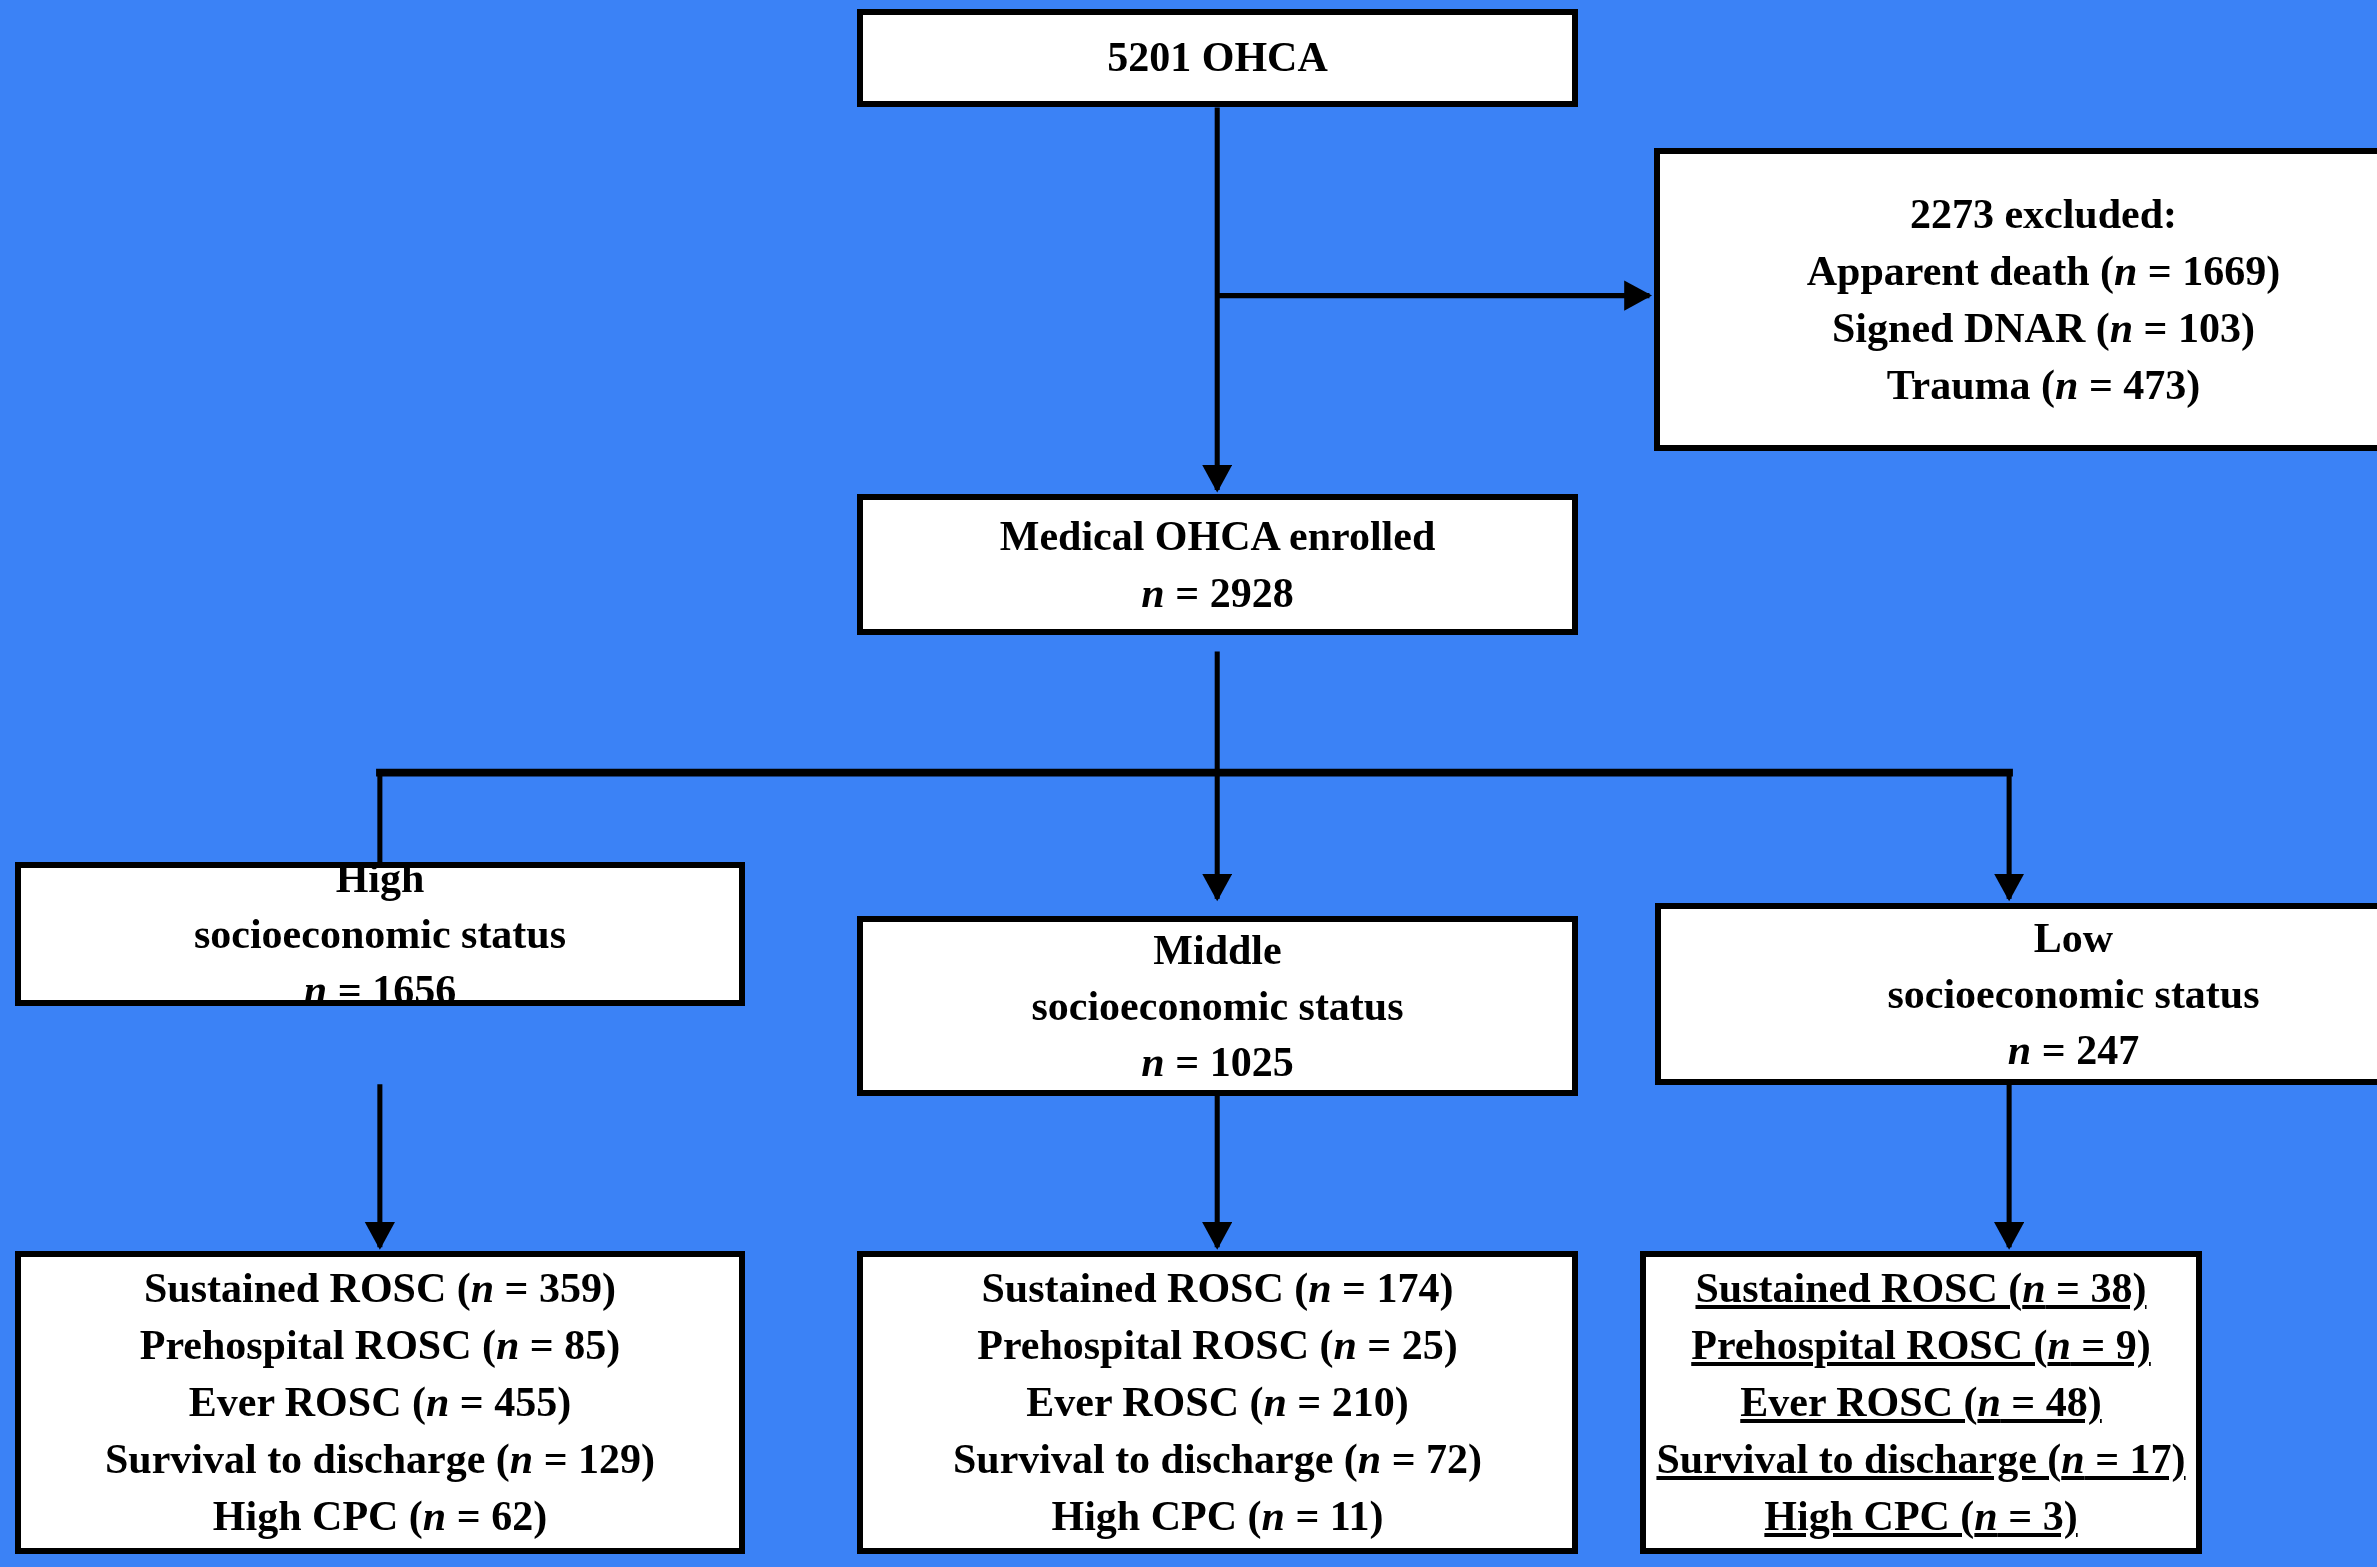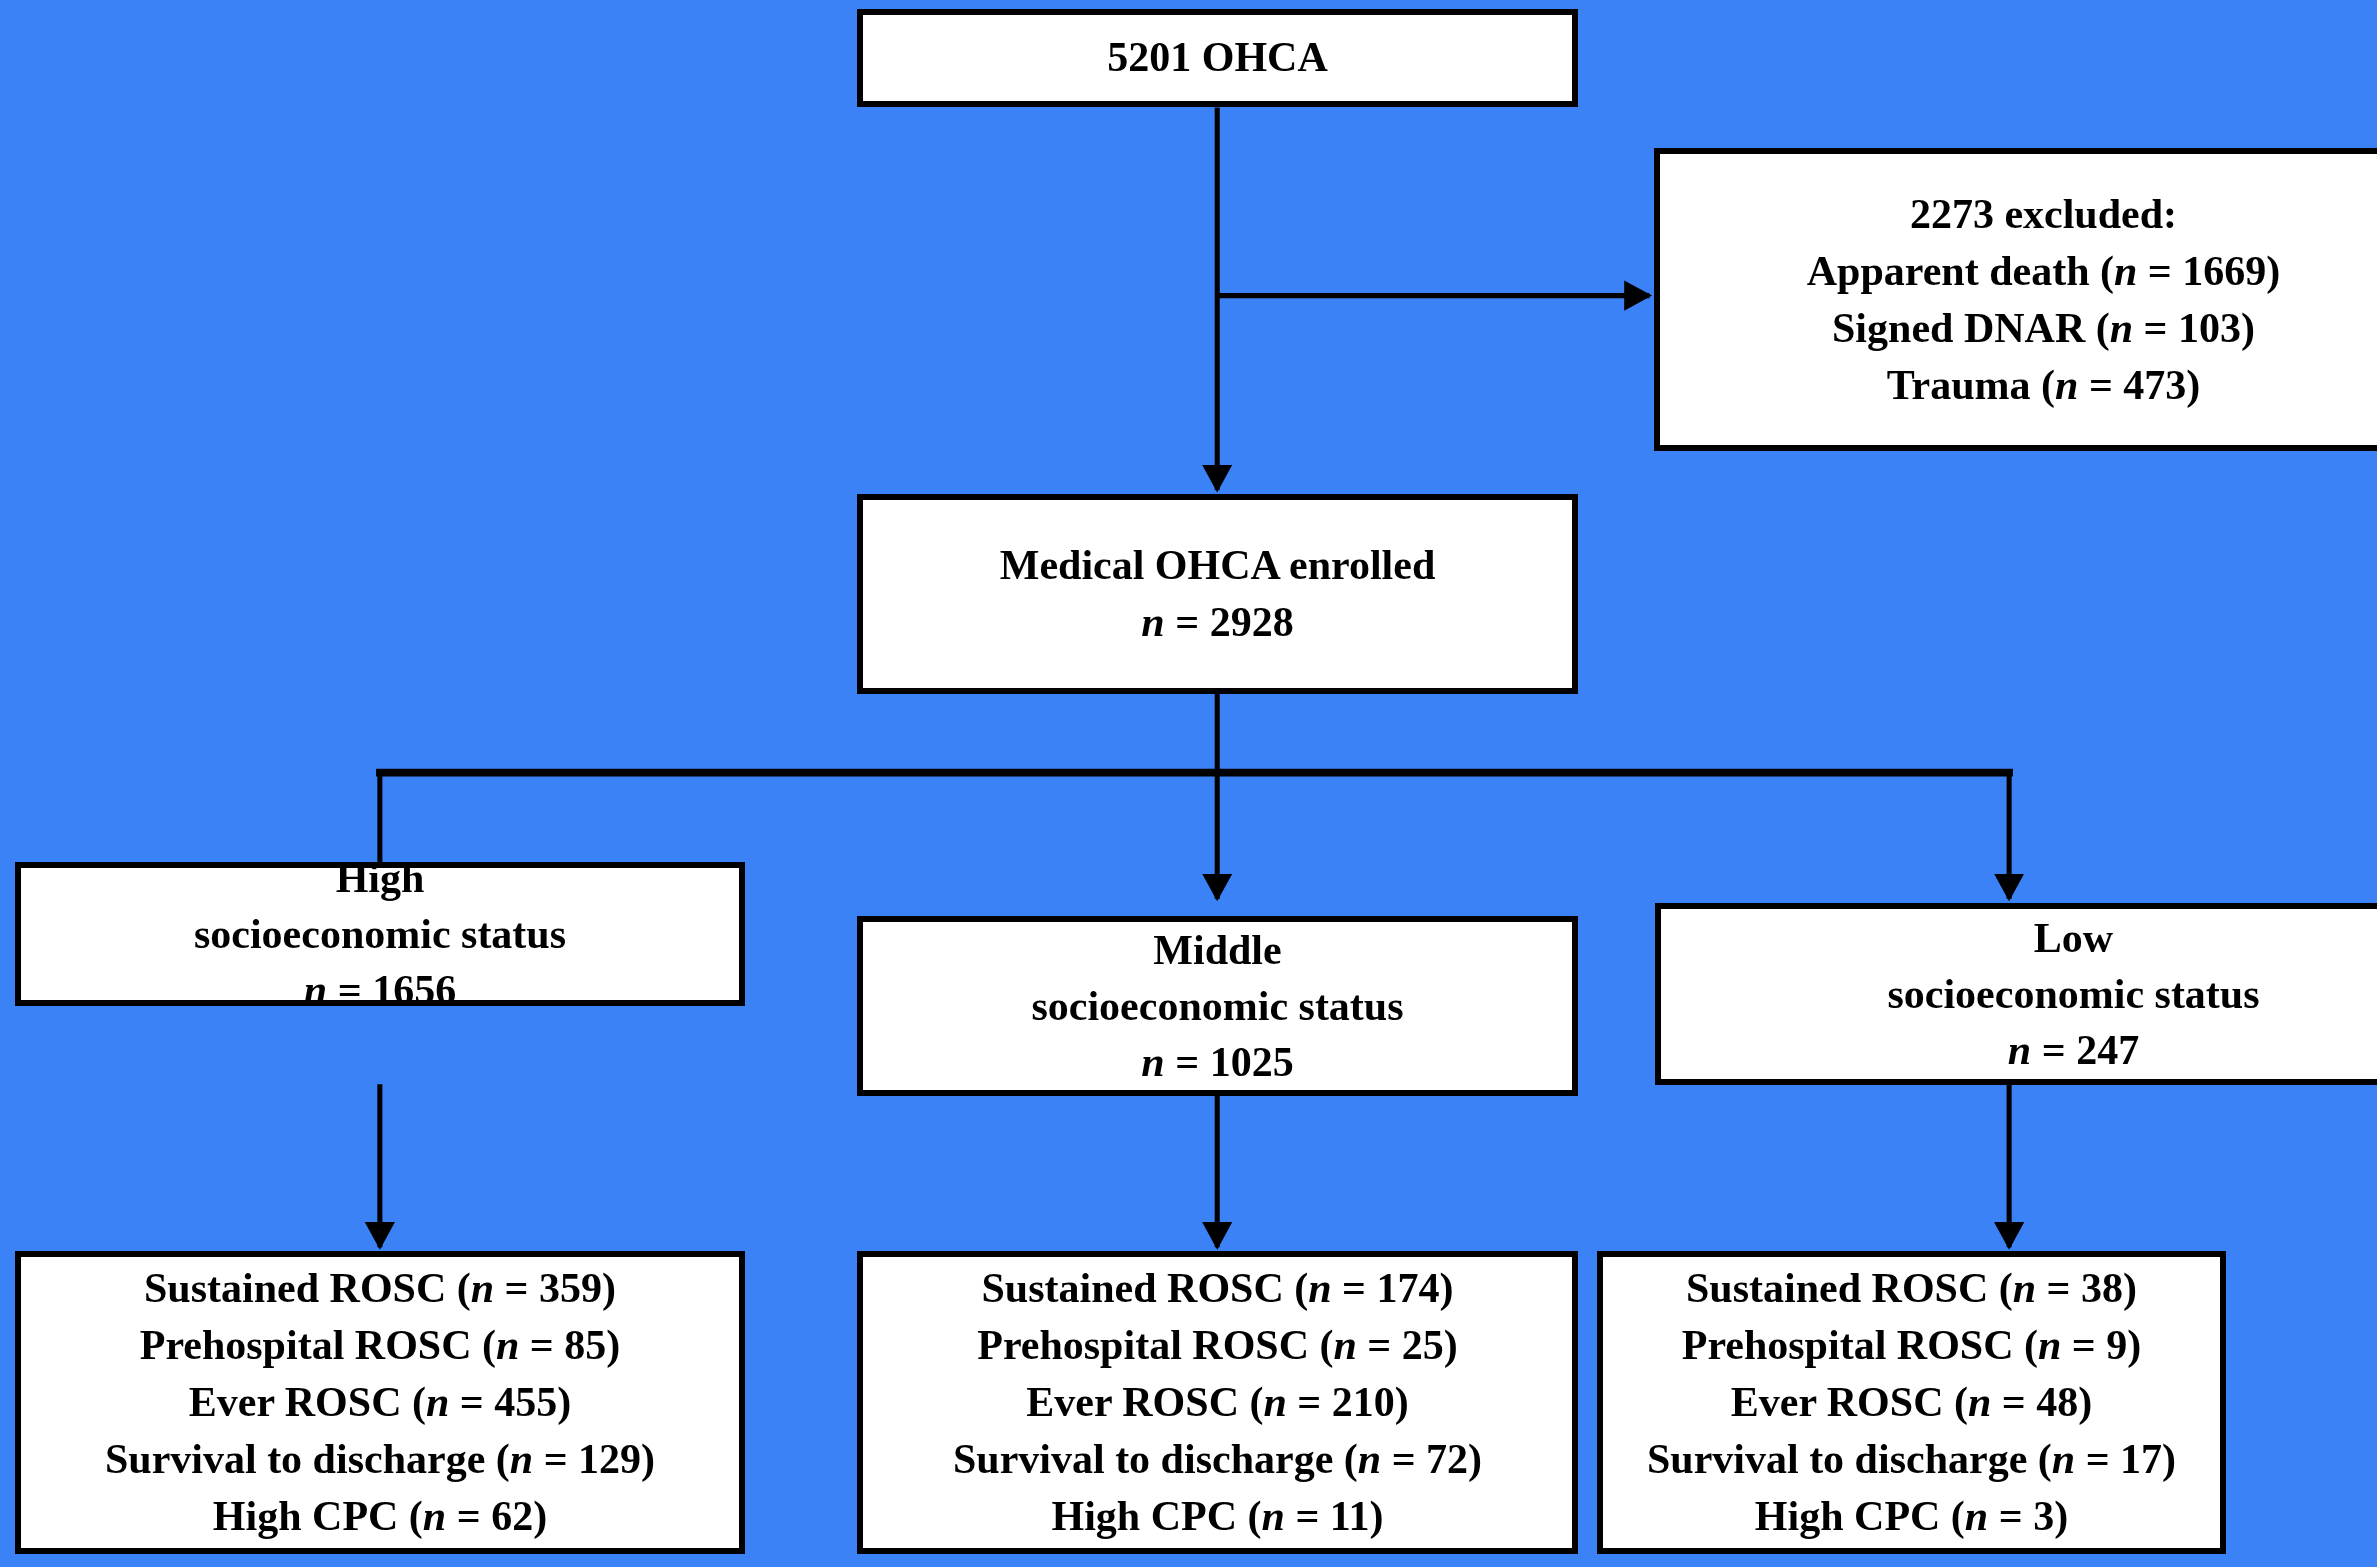--- a/index.html
+++ b/index.html
@@ -77,21 +77,21 @@
     <div class="tline">5201 OHCA</div>
   </div>
 
   <div class="box" style="left:1654px; top:148px; width:779px; height:303px;">
     <div class="tline">2273 excluded:</div>
     <div class="tline">Apparent death (<i>n</i> = 1669)</div>
     <div class="tline">Signed DNAR (<i>n</i> = 103)</div>
     <div class="tline">Trauma (<i>n</i> = 473)</div>
   </div>
 
-  <div class="box" style="left:857px; top:494px; width:721px; height:200px;">
+  <div class="box" style="left:857px; top:494px; width:721px; height:141px;">
     <div class="tline">Medical OHCA enrolled</div>
     <div class="tline"><i>n</i> = 2928</div>
   </div>
 
   <div class="box ses" style="left:15px; top:862px; width:730px; height:144px;">
     <div class="tline">High</div>
     <div class="tline">socioeconomic status</div>
     <div class="tline"><i>n</i> = 1656</div>
   </div>
 
@@ -116,21 +116,21 @@
   </div>
 
   <div class="box" style="left:857px; top:1251px; width:721px; height:303px;">
     <div class="tline">Sustained ROSC (<i>n</i> = 174)</div>
     <div class="tline">Prehospital ROSC (<i>n</i> = 25)</div>
     <div class="tline">Ever ROSC (<i>n</i> = 210)</div>
     <div class="tline">Survival to discharge (<i>n</i> = 72)</div>
     <div class="tline">High CPC (<i>n</i> = 11)</div>
   </div>
 
-  <div class="box" style="left:1597px; top:1251px; width:629px; height:303px;">
+  <div class="box" style="left:1640px; top:1251px; width:562px; height:303px;text-decoration:underline;">
     <div class="tline">Sustained ROSC (<i>n</i> = 38)</div>
     <div class="tline">Prehospital ROSC (<i>n</i> = 9)</div>
     <div class="tline">Ever ROSC (<i>n</i> = 48)</div>
     <div class="tline">Survival to discharge (<i>n</i> = 17)</div>
     <div class="tline">High CPC (<i>n</i> = 3)</div>
   </div>
 
 </div>
 
 

